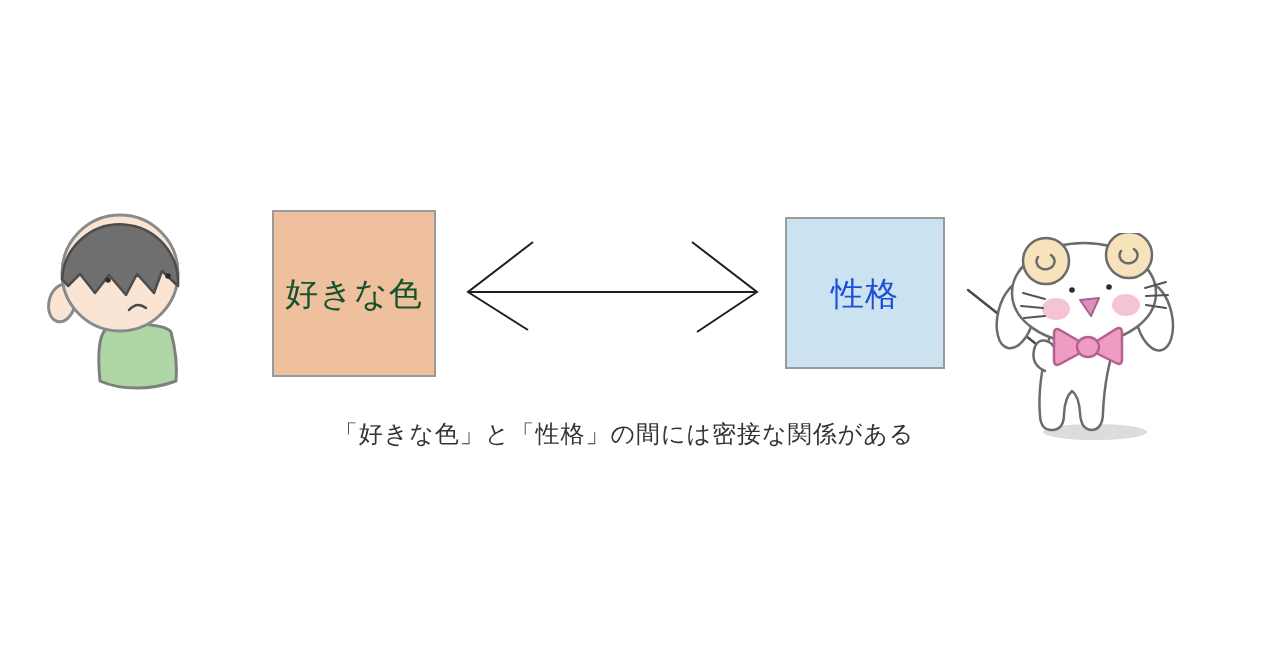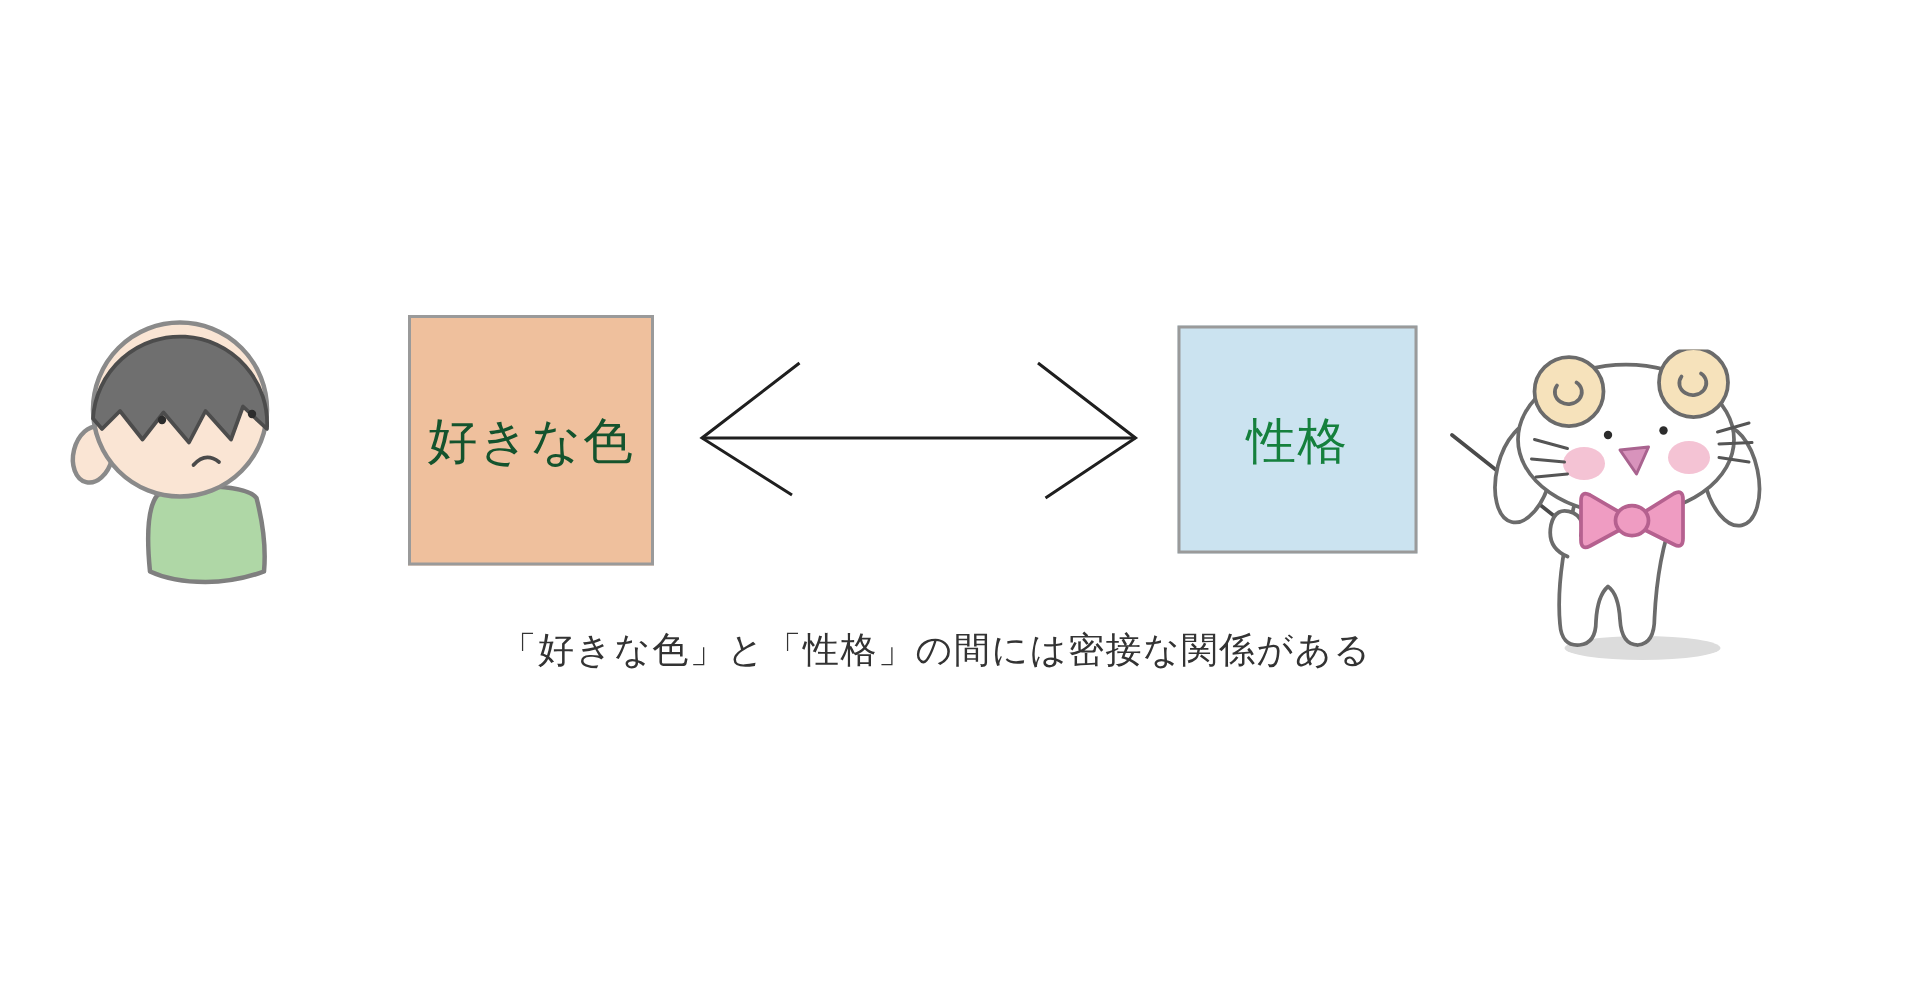--- a/index.html
+++ b/index.html
@@ -77,21 +77,21 @@
   <div id="favorite-color-box" class="concept-box" style="background-color: rgb(239, 192, 157); border-color: rgb(154, 154, 154); color: #14532d;">
     <span class="box-label">好きな色</span>
   </div>
 
   <svg id="arrow-svg" class="abs" width="305" height="112" viewBox="0 0 305 112">
     <line x1="8" y1="58" x2="297" y2="58" stroke="#1f1f1f" stroke-width="2" style="stroke: rgb(31, 31, 31);"></line>
     <path d="M 73 8 L 8 58 L 68 96" fill="none" stroke="#1f1f1f" stroke-width="2" style="stroke: rgb(31, 31, 31);"></path>
     <path d="M 232 8 L 297 58 L 237 98" fill="none" stroke="#1f1f1f" stroke-width="2" style="stroke: rgb(31, 31, 31);"></path>
   </svg>
 
-  <div id="personality-box" class="concept-box" style="background-color: rgb(203, 227, 240); border-color: rgb(154, 154, 154); color: #15803d;">
+  <div id="personality-box" class="concept-box" style="background-color: rgb(203, 227, 240); border-color: rgb(154, 154, 154); color: #1d4ed8;">
     <span class="box-label">性格</span>
   </div>
 
   <svg id="hamster-svg" class="abs" width="235" height="210" viewBox="0 0 235 210">
 
     <ellipse cx="142" cy="199" rx="52" ry="8" fill="#dcdcdc"></ellipse>
 
     <line x1="15" y1="57" x2="97" y2="122" stroke="#4a4a4a" stroke-width="2.5" stroke-linecap="round"></line>
 
     <ellipse cx="63" cy="82" rx="18" ry="34" fill="#ffffff" stroke="#6b6b6b" stroke-width="2.5" transform="rotate(14 63 82)"></ellipse>

